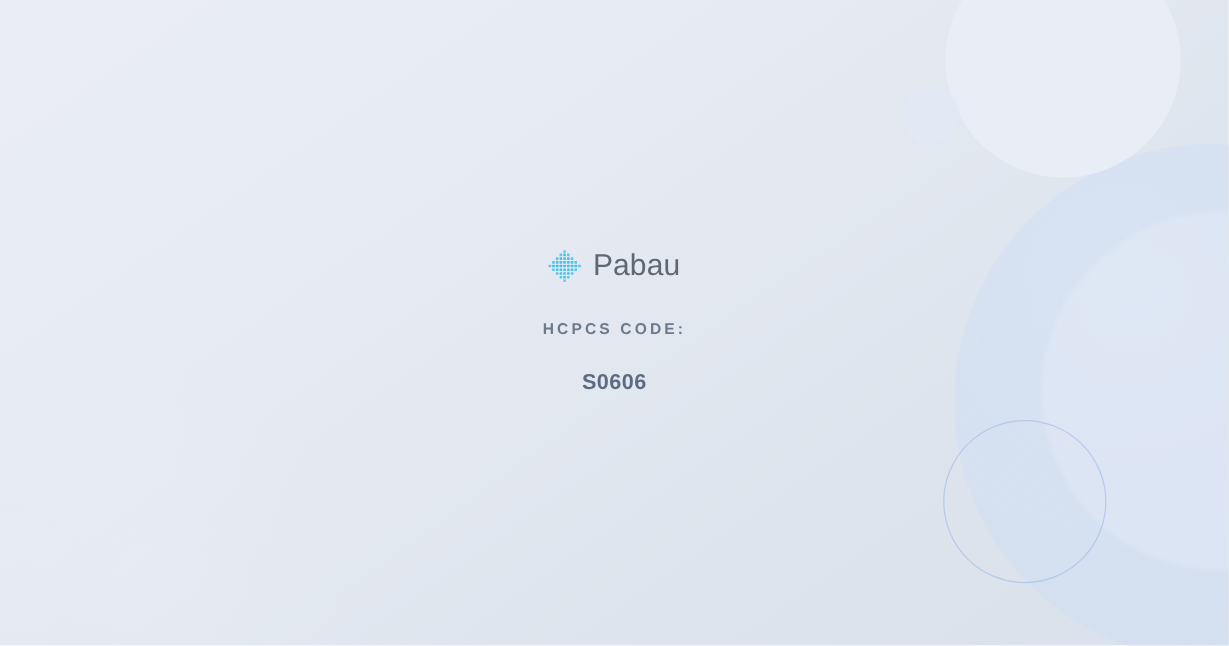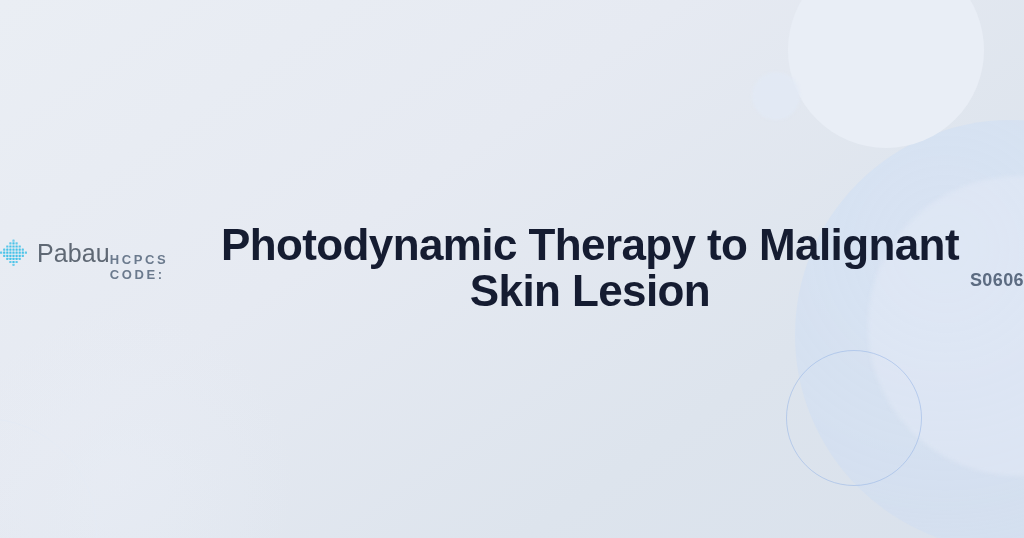--- a/index.html
+++ b/index.html
@@ -97,21 +97,21 @@
     background: radial-gradient(circle, rgba(233,238,246,0.45) 0%, rgba(233,238,246,0) 70%);
   }
 
   
   #content {
     position: relative;
     z-index: 5;
     width: 100%;
     height: 100%;
     display: flex;
-    flex-direction: row;
+    flex-direction: column;
     align-items: center;
     justify-content: center;
     box-sizing: border-box;
     padding-bottom: 2px;
   }
 
   
   .logo-lockup {
     display: flex;
     align-items: center;
@@ -230,18 +230,17 @@
           <rect x="21.7" y="15.7" width="2.2" height="2.2" rx="0.4" opacity="0.9"></rect>
 
           <rect x="24.8" y="12.6" width="2.2" height="2.2" rx="0.4" opacity="0.85"></rect>
         </g>
       </svg>
       <span class="logo-word">Pabau</span>
     </div>
 
     <div class="eyebrow">HCPCS CODE:</div>
 
-    <h1 class="title">Photodynamic Therapy to Malignant Skin Lesion</h1>
 
     <div class="code">S0606</div>
 
   </div>
 </div>
 
 </body></html>

